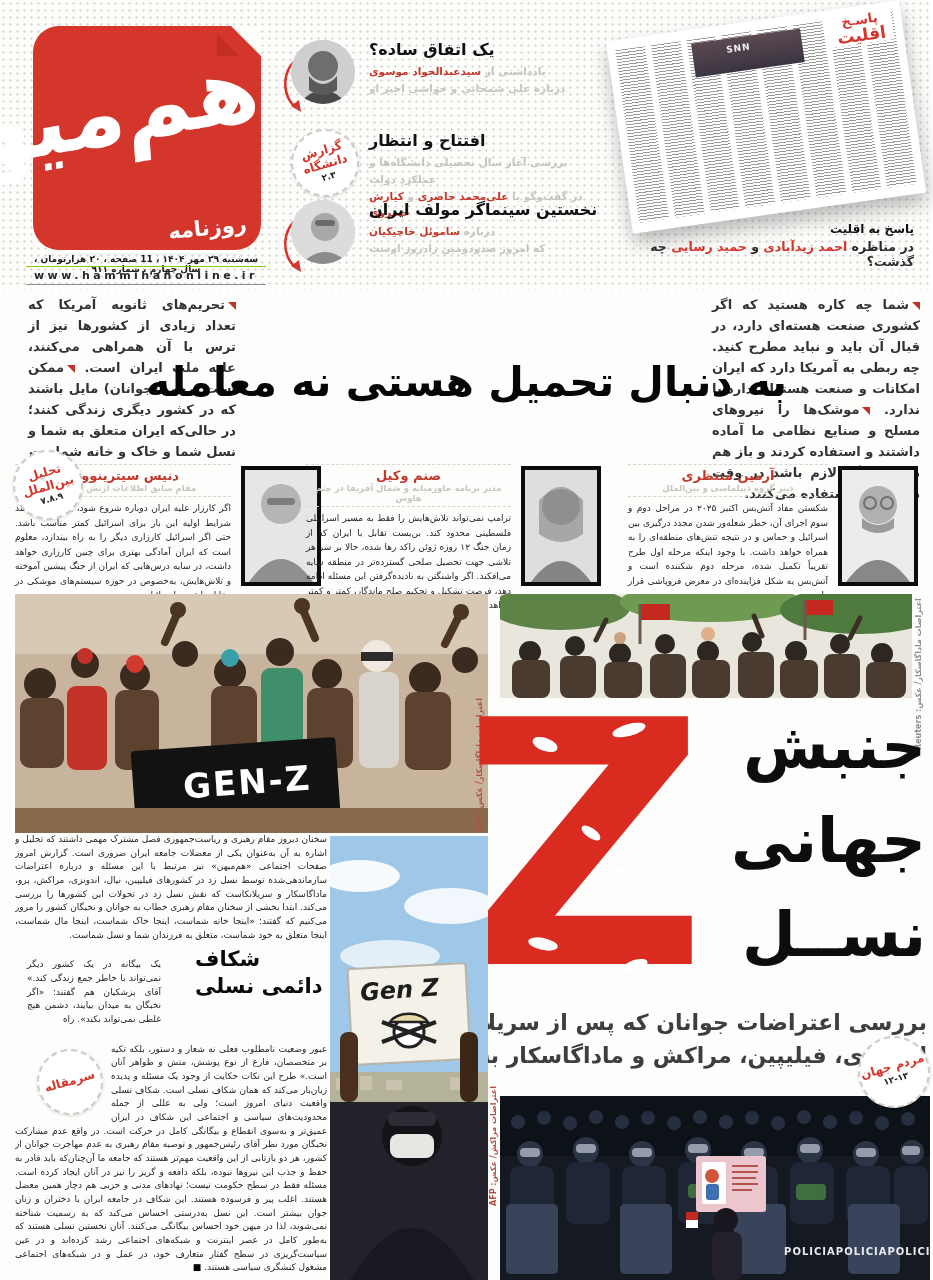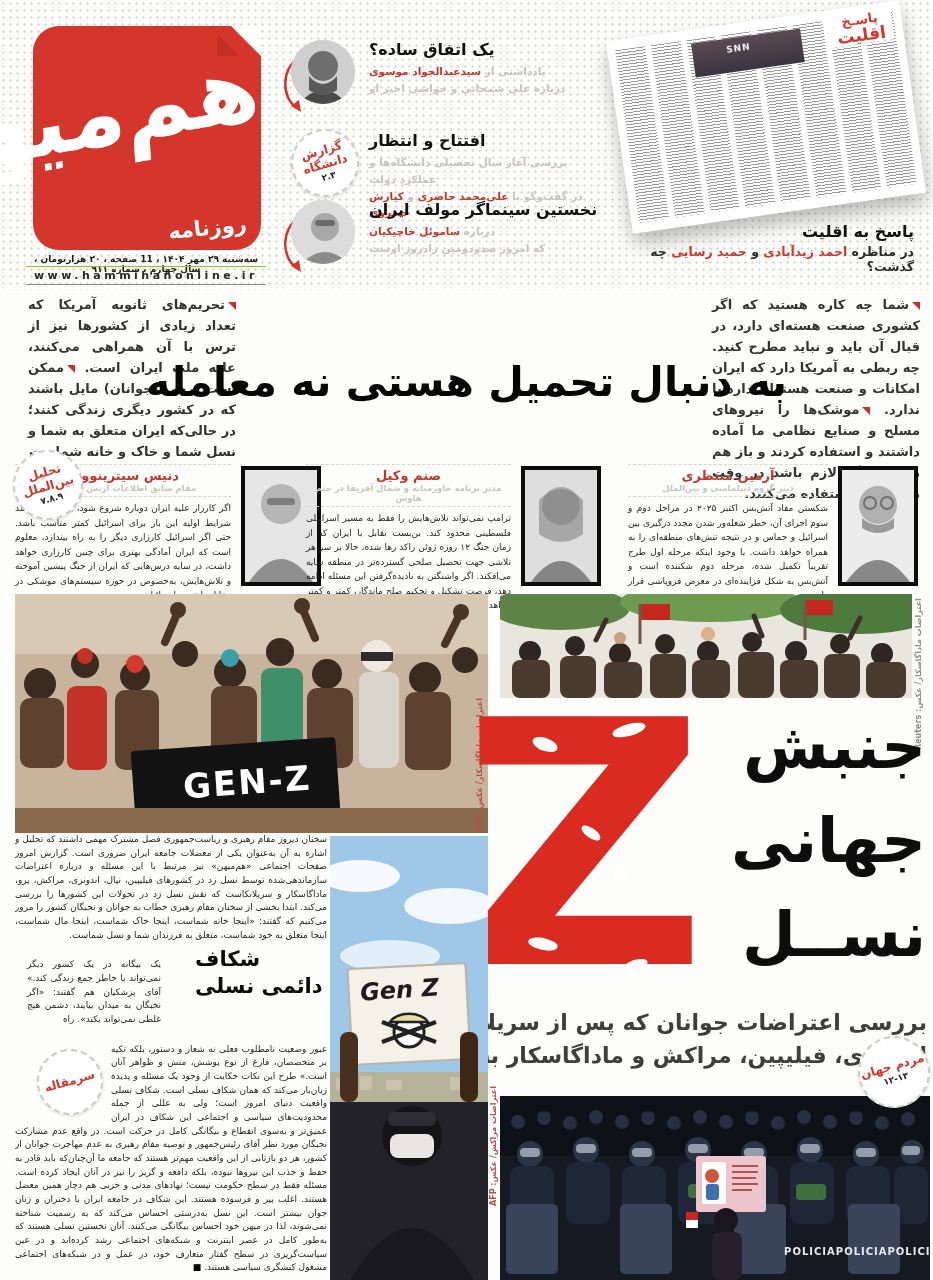--- a/index.html
+++ b/index.html
@@ -36,21 +36,21 @@
   .clip{position:absolute;left:6px;top:8px;width:280px;height:178px;background:#fff;transform:rotate(-8deg);
         box-shadow:0 10px 20px rgba(0,0,0,.28);padding:8px 8px;}
   .clip-cols{position:absolute;left:8px;right:8px;top:10px;bottom:10px;display:flex;gap:6px;direction:ltr;}
   .tcol{flex:1;background:repeating-linear-gradient(#9b9b9b 0 1px,transparent 1px 3px);}
   .clip-title{position:absolute;right:10px;top:6px;width:64px;text-align:center;background:#fff;}
   .clip-title .a{color:#d5362c;font-weight:bold;font-size:13px;}
   .clip-title .b{color:#d5362c;font-weight:bold;font-size:17px;line-height:1;}
   .clip-photo{position:absolute;left:84px;top:14px;width:110px;height:34px;background:linear-gradient(#5c4a52,#3a3440);}
   .clip-photo span{position:absolute;left:34px;top:6px;color:#eee;font-size:9px;font-weight:bold;letter-spacing:1px;}
   .clip-cap{left:616px;top:222px;width:298px;text-align:right;}
-  .clip-cap .l1{font-size:16px;font-weight:bold;color:#101010;margin-bottom:3px;}
+  .clip-cap .l1{font-size:12px;font-weight:bold;color:#101010;margin-bottom:3px;}
   .clip-cap .l2{font-size:12.5px;font-weight:bold;color:#2b2b2b;}
   .redname{color:#d5362c;}
   
   .lead-col{width:208px;font-size:13px;font-weight:bold;color:#333;text-align:justify;line-height:1.62;}
   .tri{display:inline-block;width:0;height:0;border-top:8px solid #c33027;border-left:8px solid transparent;margin-left:3px;vertical-align:-1px;}
   .kicker{left:185px;top:300px;width:556px;text-align:center;font-size:41px;font-weight:bold;color:#b8b6b4;white-space:nowrap;}
   .headline{left:6px;top:358px;width:921px;text-align:center;font-size:41px;font-weight:bold;color:#060606;white-space:nowrap;letter-spacing:-1px;}
   
   .colm{top:458px;height:132px;}
   .colm .photo{position:absolute;right:2px;top:8px;width:72px;height:112px;border:4px solid #0c0c0c;background:#e3e3e3;}

